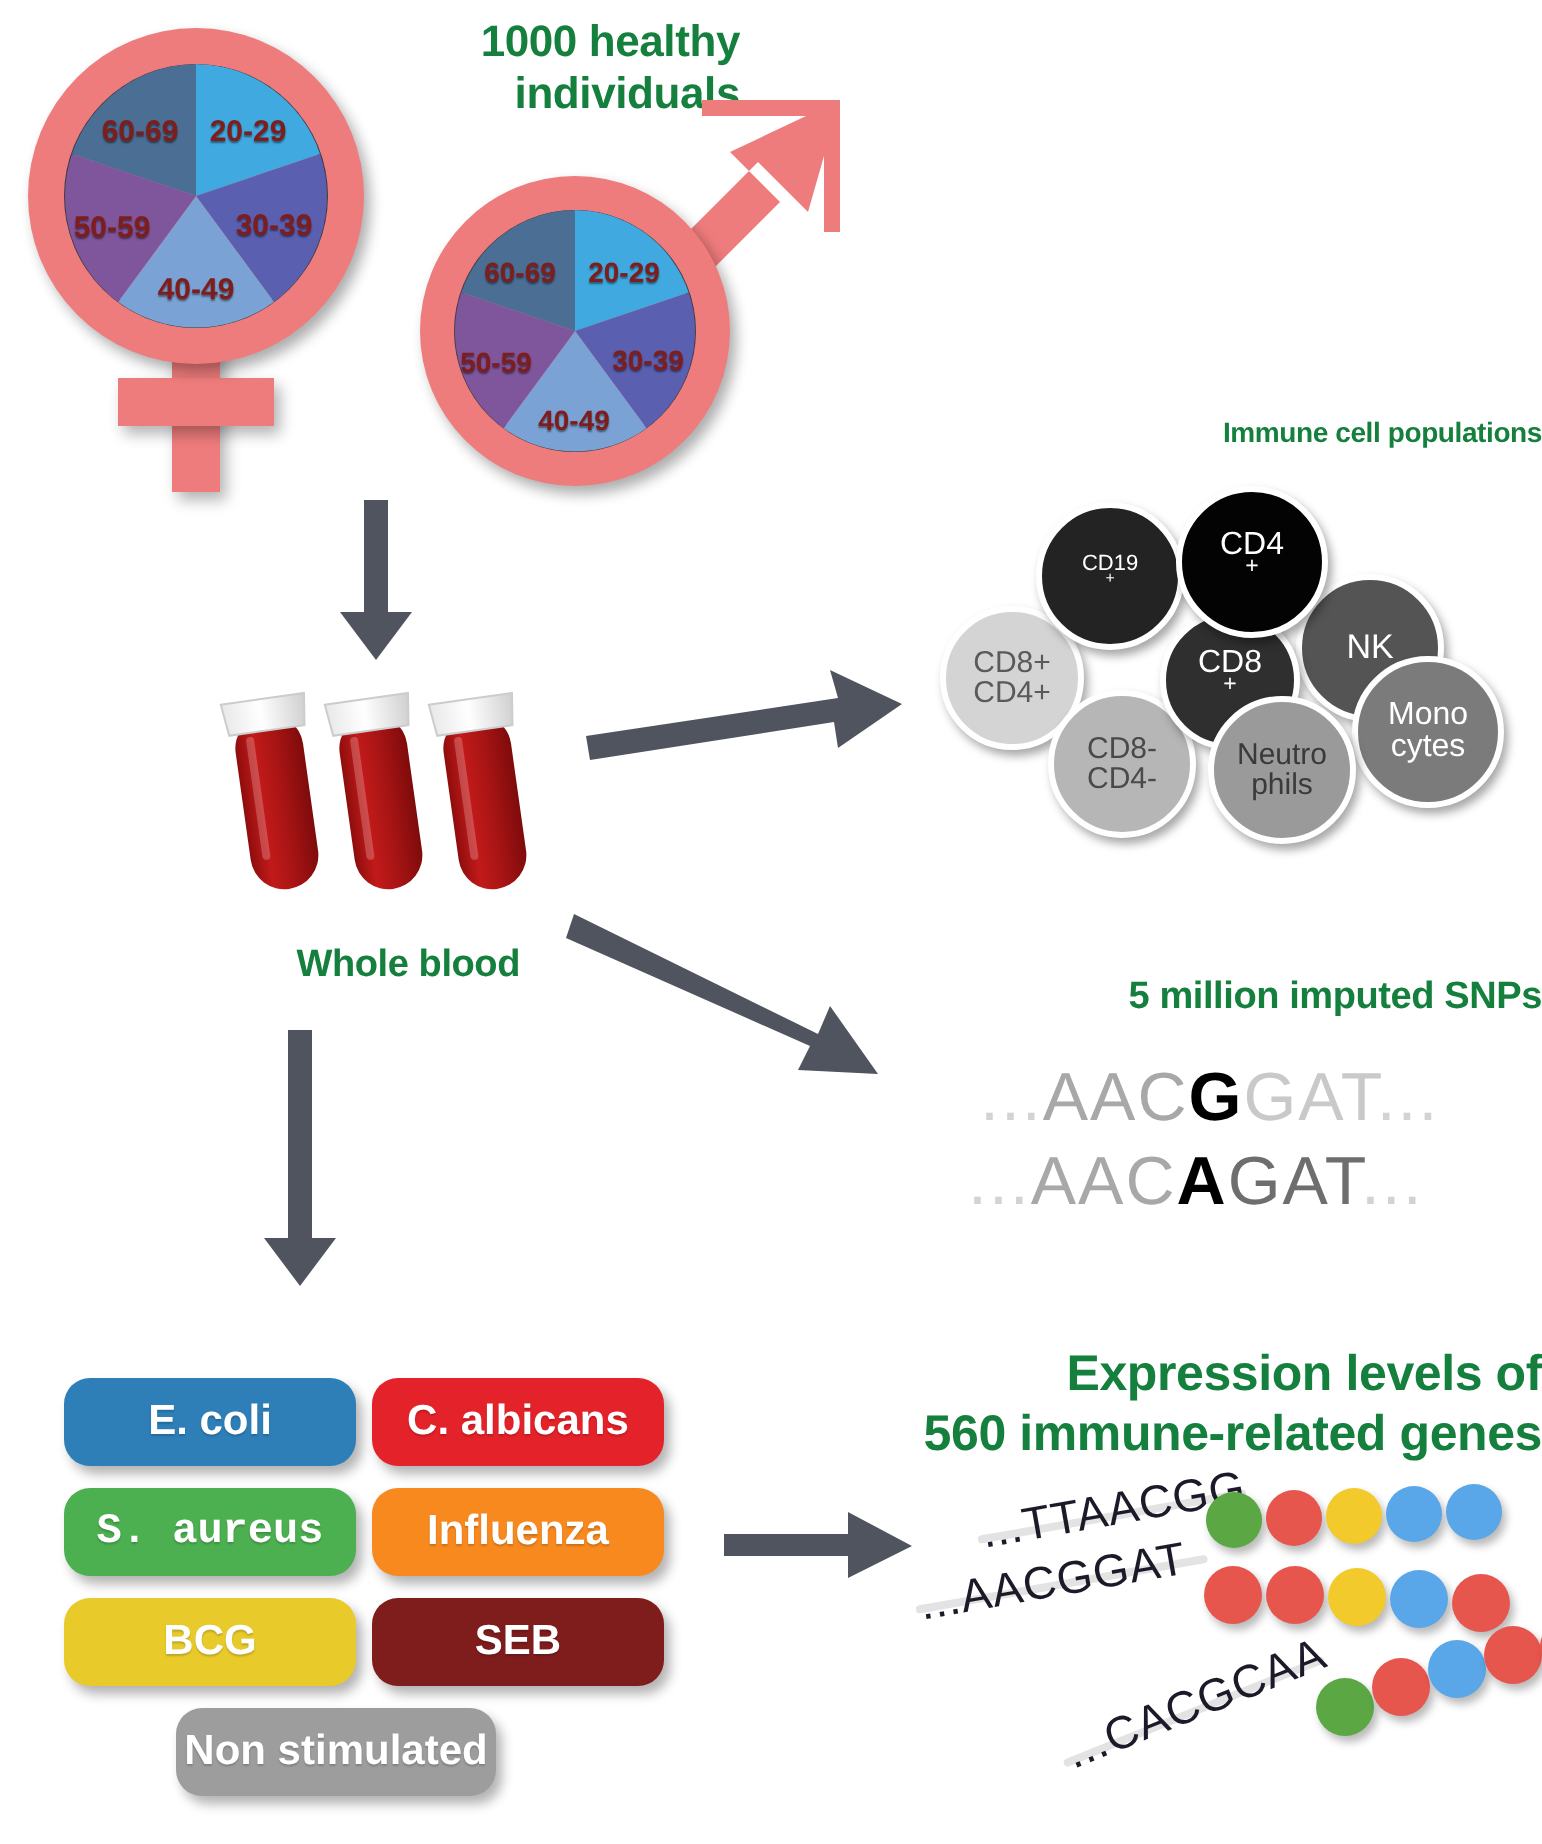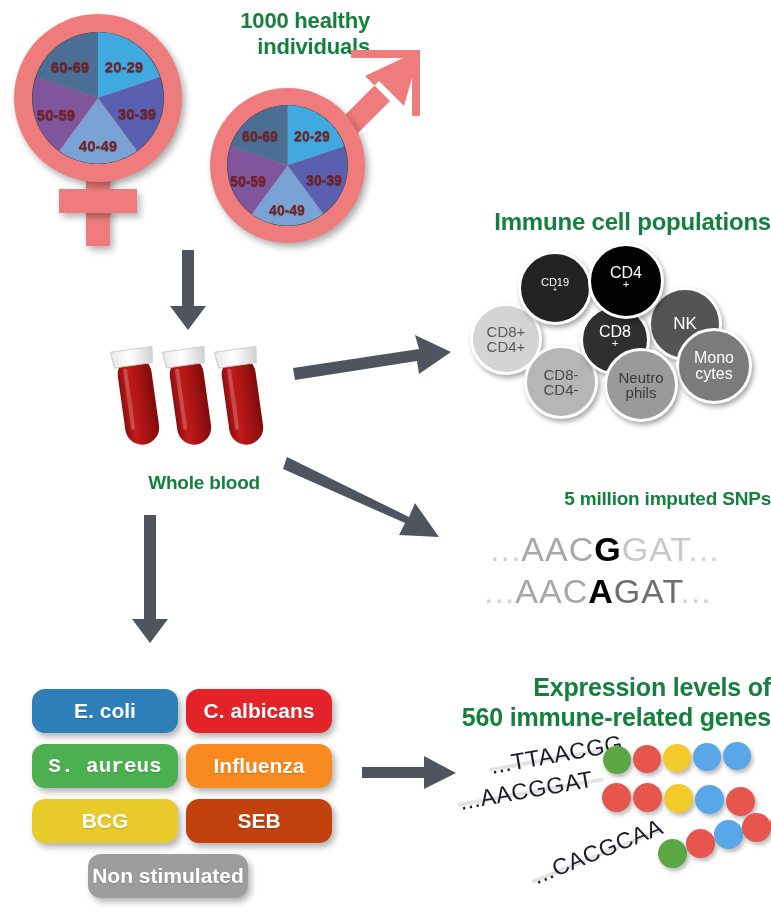--- a/index.html
+++ b/index.html
@@ -32,21 +32,21 @@
     line-height: 1.18;
     letter-spacing: -0.2px;
   }
 
   #title-cohort {
     left: 150px; top: 8px; width: 220px;
     font-size: 22px;
   }
   #title-immune {
     left: 440px; top: 208px; width: 331px;
-    font-size: 24px;
+    font-size: 14px;
   }
   #title-snp {
     left: 440px; top: 488px; width: 331px;
     font-size: 19px;
   }
   #title-expression {
     left: 440px; top: 673px; width: 331px;
     font-size: 25px;
   }
   #label-whole-blood {
@@ -351,21 +351,21 @@
   </div>
   <div class="stim" style="left:32px; top:744px; width:146px; height:44px; background:#4caf50;font-family:Liberation Mono, monospace;">
     <span>S. aureus</span>
   </div>
   <div class="stim" style="left:186px; top:744px; width:146px; height:44px; background:#f7891f;">
     <span>Influenza</span>
   </div>
   <div class="stim" style="left:32px; top:799px; width:146px; height:44px; background:#e8ca2b;">
     <span>BCG</span>
   </div>
-  <div class="stim" style="left:186px; top:799px; width:146px; height:44px; background:#c2410c;">
+  <div class="stim" style="left:186px; top:799px; width:146px; height:44px; background:#7f1d1d;">
     <span>SEB</span>
   </div>
   <div class="stim" style="left:88px; top:854px; width:160px; height:44px; background:#9d9d9d;">
     <span>Non stimulated</span>
   </div>
 
   <div class="abs heading" id="title-expression">
     <div>Expression levels of</div>
     <div>560 immune-related genes</div>
   </div>

